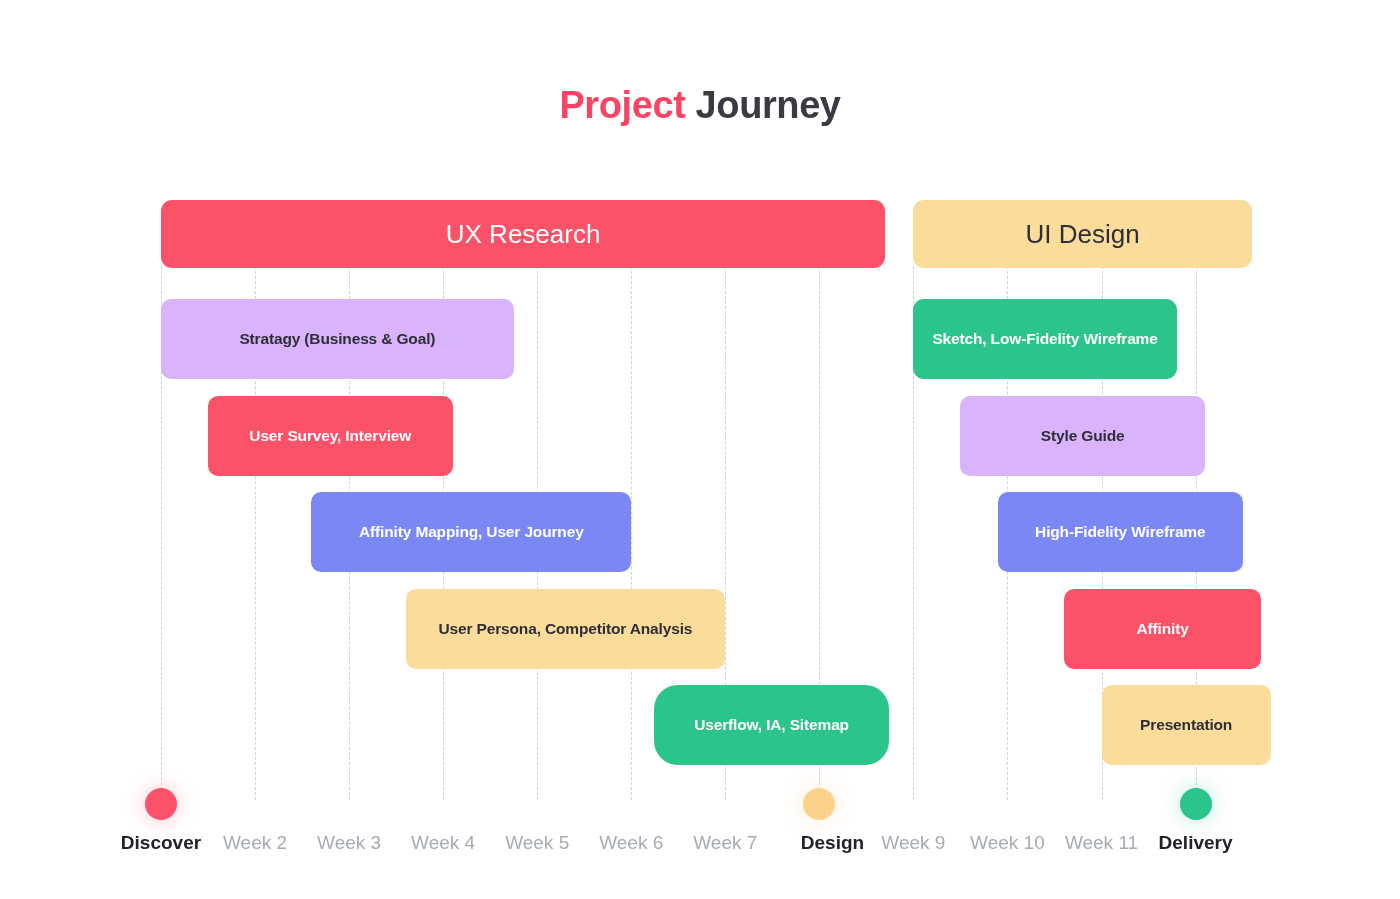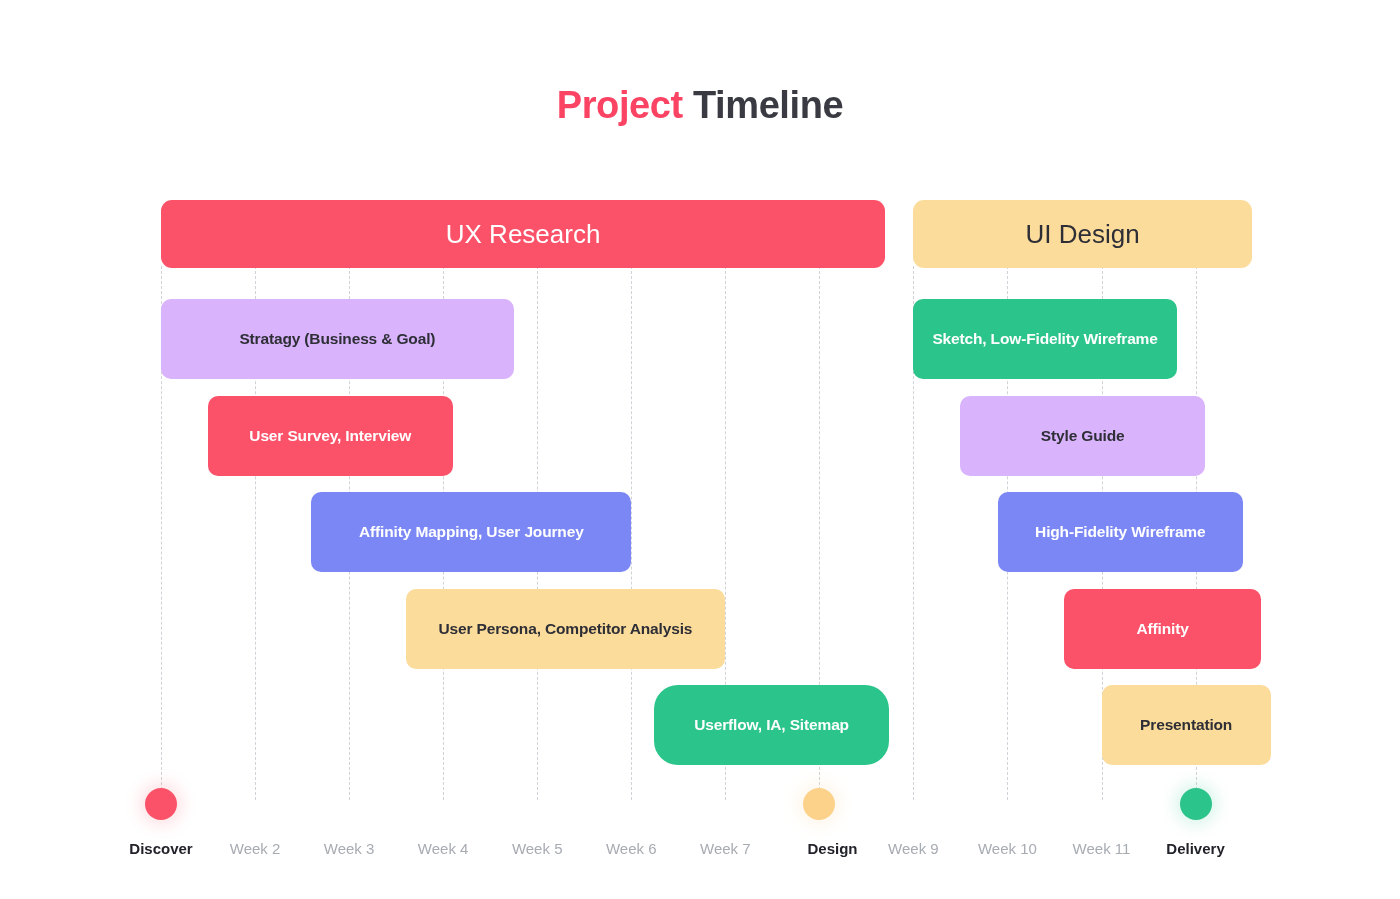--- a/index.html
+++ b/index.html
@@ -90,24 +90,23 @@
     position: absolute;
     left: 161px;
     top: 780px;
     width: 1086px;
     height: 80px;
   }
   .tick {
     position: absolute;
     top: 52px;
     transform: translateX(-50%);
-    font-size: 15px;
+    font-size: 19px;
     color: #a7abb2;
     white-space: nowrap;
-    margin-top: 8px;
   }
   .tick.milestone {
     color: #22222a;
     font-weight: bold;
   }
   .dot {
     position: absolute;
     top: 8px;
     width: 32px;
     height: 32px;
@@ -117,21 +116,21 @@
   .dot.glow-red    { background: #fb5269; box-shadow: 0 0 16px 5px rgba(251,82,105,0.18); }
   .dot.glow-orange { background: #fcd28b; box-shadow: 0 0 16px 5px rgba(252,210,139,0.20); }
   .dot.glow-green  { background: #2bc48b; box-shadow: 0 0 16px 5px rgba(43,196,139,0.18); }
 </style>
 </head>
 <body>
 
 <div id="canvas">
 
   <div id="title">
-    <span class="accent">Project</span><span class="rest"> Timeline</span>
+    <span class="accent">Project</span><span class="rest"> Journey</span>
   </div>
 
   <div id="plot">
       <div class="gridline" style="left: 0px;"></div>
       <div class="gridline" style="left: 94.05px;"></div>
       <div class="gridline" style="left: 188.1px;"></div>
       <div class="gridline" style="left: 282.15px;"></div>
       <div class="gridline" style="left: 376.2px;"></div>
       <div class="gridline" style="left: 470.25px;"></div>
       <div class="gridline" style="left: 564.3px;"></div>
@@ -142,21 +141,21 @@
       <div class="gridline" style="left: 1034.55px;"></div>
       <div class="bar phase c-red" style="left: 0px; width: 724.185px; top: 0px;">
         <span>UX Research</span>
       </div>
       <div class="bar phase c-orange" style="left: 752.4px; width: 338.58px; top: 0px;">
         <span>UI Design</span>
       </div>
       <div class="bar c-purple" style="left: 0px; width: 352.688px; top: 99px;">
         <span>Stratagy (Business &amp; Goal)</span>
       </div>
-      <div class="bar c-green" style="left: 752.4px; width: 263.34px; top: 99px;">
+      <div class="bar c-green" style="left: 752.4px; width: 263.34px; top: 99px; border-radius: 11px;">
         <span>Sketch, Low-Fidelity Wireframe</span>
       </div>
       <div class="bar c-red" style="left: 47.025px; width: 244.53px; top: 195.5px;">
         <span>User Survey, Interview</span>
       </div>
       <div class="bar c-purple" style="left: 799.425px; width: 244.53px; top: 195.5px;">
         <span>Style Guide</span>
       </div>
       <div class="bar c-blue" style="left: 150.48px; width: 319.77px; top: 292px;">
         <span>Affinity Mapping, User Journey</span>

